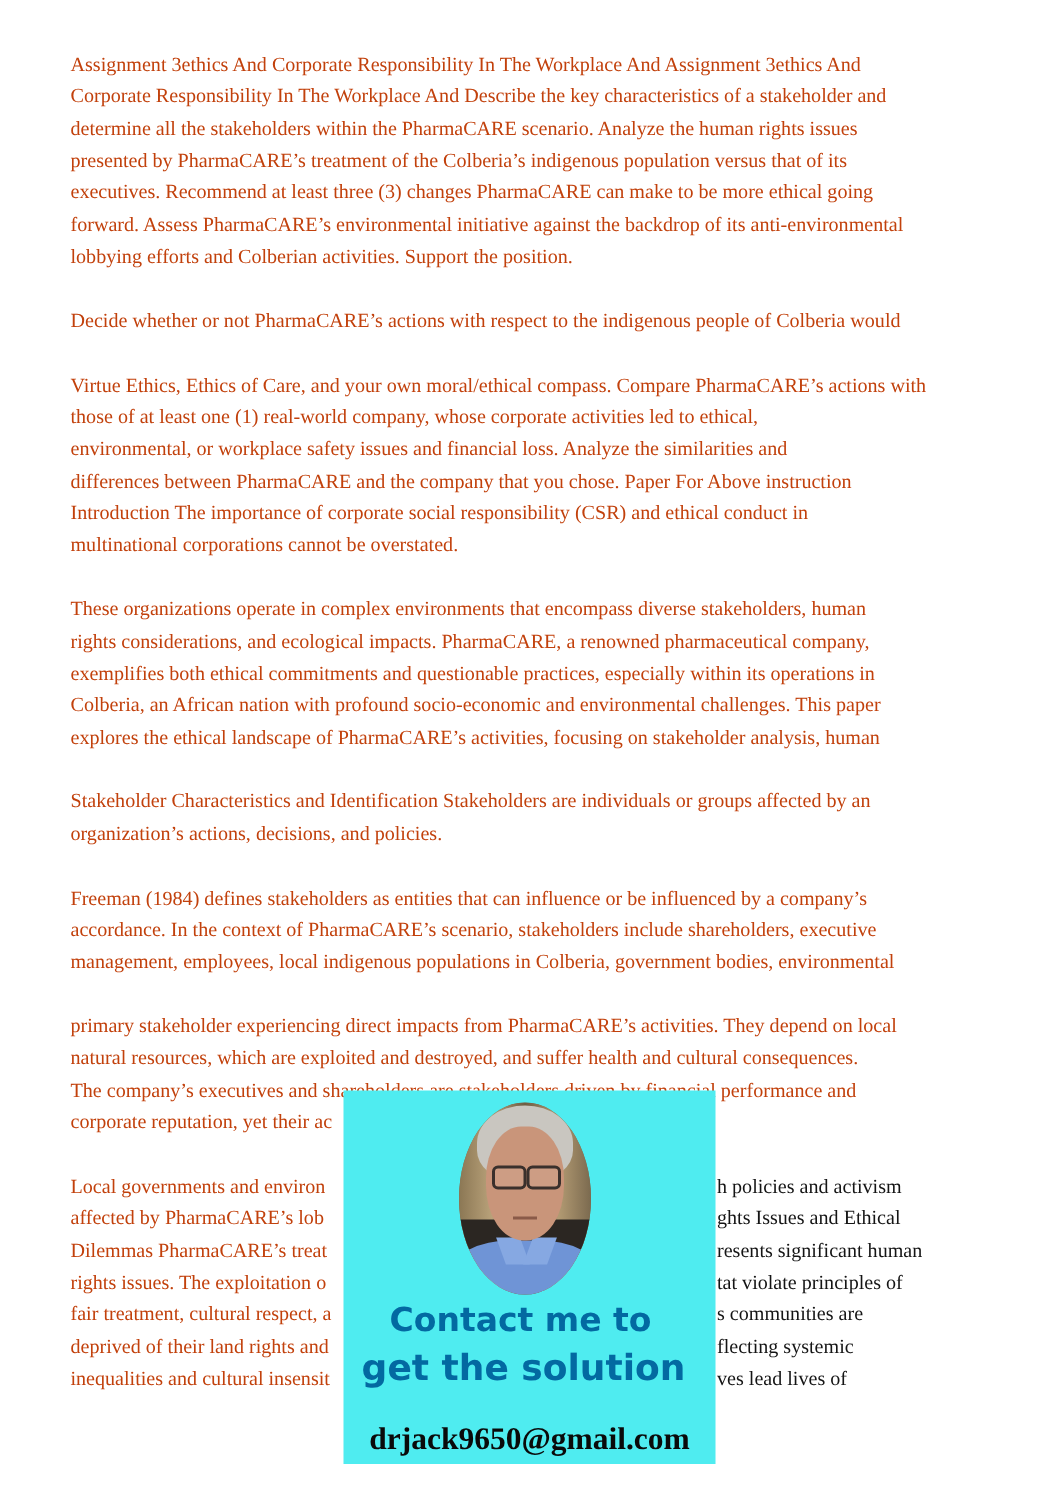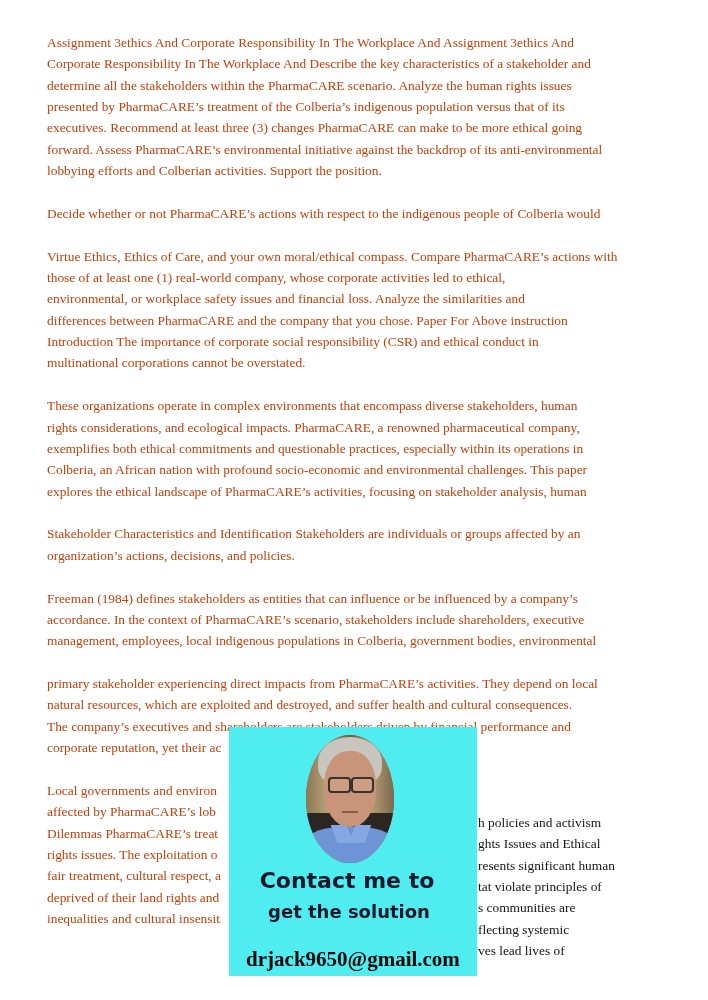--- a/index.html
+++ b/index.html
@@ -33,21 +33,20 @@
       color: #c2410c;
       letter-spacing: 0;
     }
     .frag-right {
       position: absolute;
       white-space: nowrap;
       font-size: 13.4px;
       line-height: 16px;
       height: 16px;
       color: #151515;
-      margin-top: 32px;
     }
     .overlay {
       position: absolute;
       left: 229px;
       top: 727px;
       width: 248px;
       height: 249px;
       background: #4fecf0;
     }
     .portrait {
@@ -115,32 +114,32 @@
     }
     .portrait .collar-l { left: 28px; transform: skewX(20deg); }
     .portrait .collar-r { left: 46px; transform: skewX(-20deg); }
     .cta-line {
       position: absolute;
       left: 0;
       width: 248px;
       text-align: center;
       font-family: "DejaVu Sans", "Liberation Sans", sans-serif;
       font-weight: bold;
-      color: #0f172a;
+      color: #0369a1;
       white-space: nowrap;
     }
     .cta-1 {
       top: 139px;
       font-size: 22px;
       line-height: 30px;
       left: -6px;
     }
     .cta-2 {
       top: 170px;
-      font-size: 18px;
+      font-size: 24px;
       line-height: 30px;
       left: -4px;
     }
     .cta-email {
       position: absolute;
       left: 0;
       width: 248px;
       top: 204px;
       text-align: center;
       font-family: "Liberation Serif", "DejaVu Serif", serif;

